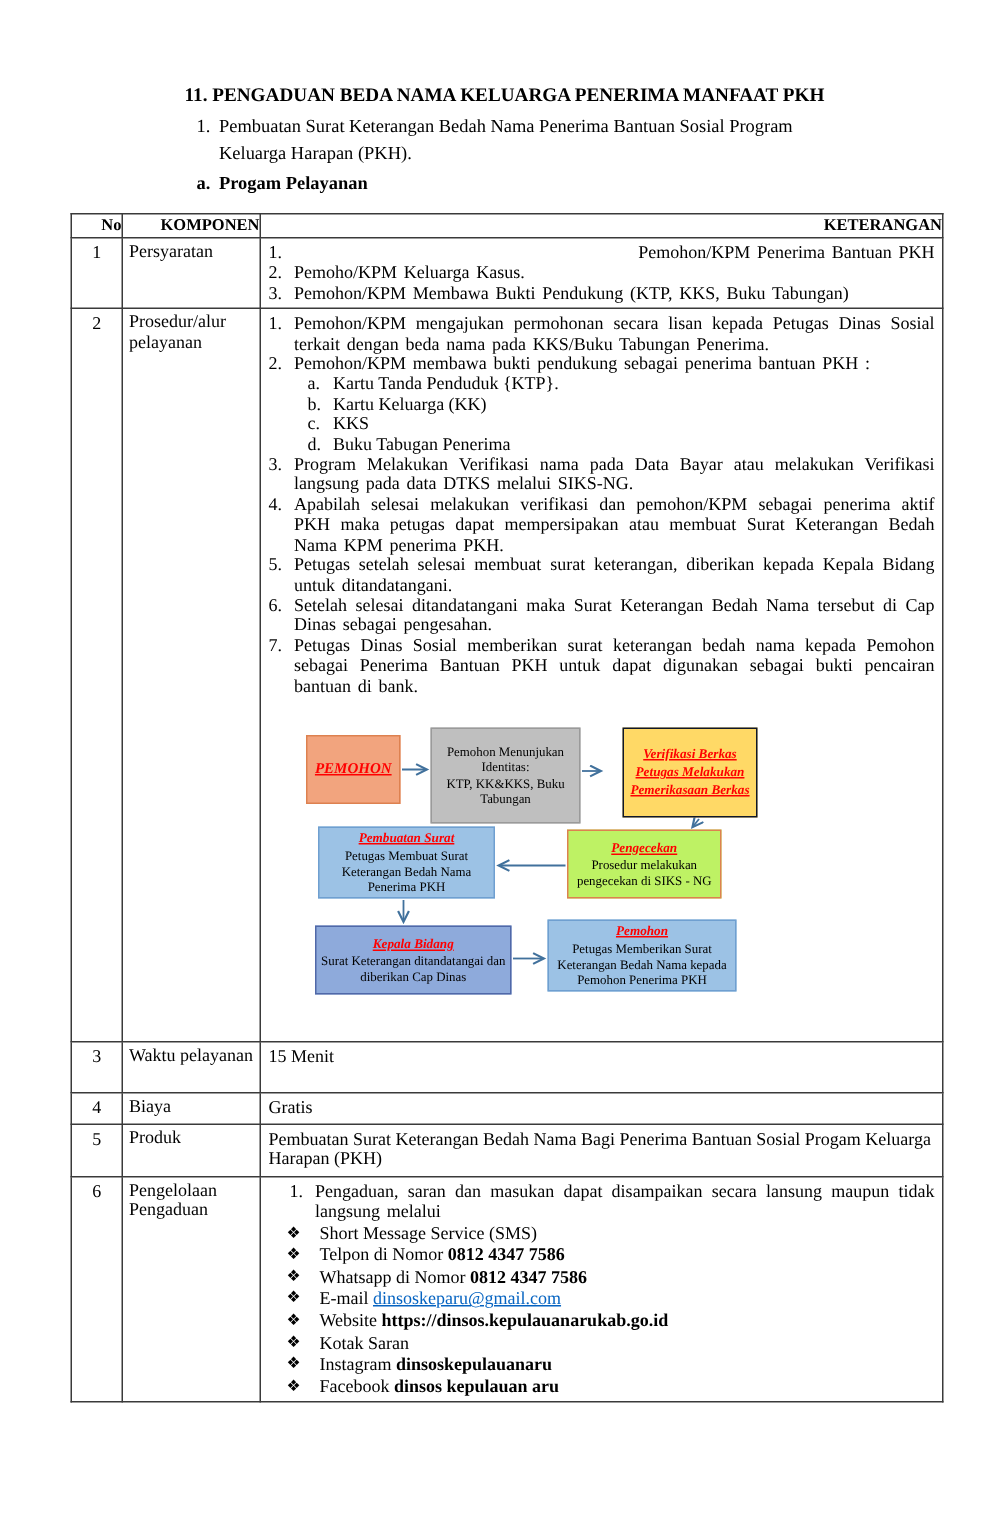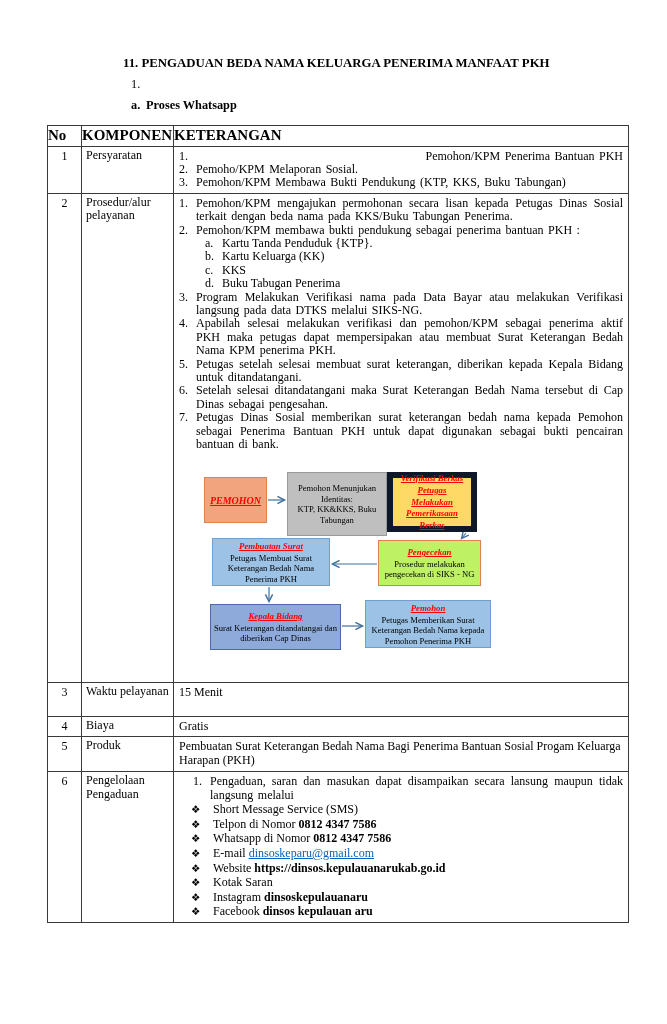--- a/index.html
+++ b/index.html
@@ -13,21 +13,21 @@
   .doc-title { margin-left:76px; font-size:12.8px; font-weight:bold; line-height:15px; }
   .doc-item { display:flex; margin-left:84px; margin-top:5px; font-size:12.3px; line-height:17.5px; }
   .doc-item .num { width:15px; flex:none; }
   .doc-item .txt { width:430px; }
   .doc-section { display:flex; margin-left:84px; margin-top:3px; font-size:12.3px; font-weight:bold; line-height:17px; }
   .doc-section .num { width:15px; flex:none; }
 
   table.main { border-collapse:collapse; width:581px; margin-top:11px; table-layout:fixed; }
   table.main th, table.main td { border:1px solid #3a3a3a; vertical-align:top; }
   col.c-no { width:34px; } col.c-komp { width:92px; } col.c-ket { width:455px; }
-  th { font-size:15px; font-weight:bold; text-align:left; padding:1px 0 2px; }
+  th { font-size:11px; font-weight:bold; text-align:right; padding:1px 0 2px; }
   td { font-size:12px; line-height:13.4px; padding:2px 4px; }
   td.no-cell { text-align:center; padding-top:3px; }
   td.ket-cell { padding:3px 5px 3px 5px; }
 
   .nlist-row { display:flex; }
   .nlist-row .n { width:17px; flex:none; }
   .nlist-row .t { flex:1; text-align:justify; word-spacing:1.5px; }
   .sublist { margin-left:26px; }
   .sublist .nlist-row .n { width:17px; }
   .sublist .nlist-row .t { text-align:left; word-spacing:normal; }
@@ -37,21 +37,21 @@
   .fc-box {
     position:absolute; display:flex; flex-direction:column; align-items:center;
     justify-content:center; text-align:center; padding:2px 3px;
     font-size:8.6px; line-height:1.22; font-family:"Liberation Serif", serif;
   }
   .fc-title { color:#ff0000; font-weight:bold; font-style:italic; text-decoration:underline; font-size:8.8px; line-height:1.35; }
   .fc-body { color:#000; }
   .box-pemohon   { left:25px;  top:14px;  width:63px;  height:46px; background:#F2A47E; border:1px solid #DD8150; }
   .box-pemohon .fc-title { font-size:10px; }
   .box-identitas { left:108px; top:9px;   width:100px; height:64px; background:#BFBFBF; border:1px solid #9a9a9a; }
-  .box-verif     { left:208px; top:9px;   width:90px;  height:60px; background:#FFD966; border:6px solid #0f172a; }
+  .box-verif     { left:236px; top:9px;   width:90px;  height:60px; background:#FFD966; border:1px solid #0f172a; }
   .box-pengecekan{ left:199px; top:77px;  width:103px; height:46px; background:#bef264; border:1px solid #DD8150; }
   .box-pembuatan { left:33px;  top:75px;  width:118px; height:48px; background:#9CC2E5; border:1px solid #6f9fd0; }
   .box-kepala    { left:31px;  top:141px; width:131px; height:46px; background:#8EAADB; border:1px solid #50068f3; border:1px solid #5068a8;text-align:center; }
   .box-pemohon2  { left:186px; top:137px; width:126px; height:48px; background:#9CC2E5; border:1px solid #6f9fd0; }
   .flow svg { position:absolute; left:0; top:0; }
 
   
   .intro-row { display:flex; margin-left:14px; }
   .intro-row .n { width:17px; flex:none; }
   .intro-row .t { flex:1; text-align:justify; word-spacing:1.5px; }
@@ -63,25 +63,26 @@
 </head>
 <body>
 
 <div class="page">
   <div class="content">
 
     <div class="doc-title">11. PENGADUAN BEDA NAMA KELUARGA PENERIMA MANFAAT PKH</div>
 
     <div class="doc-item">
       <span class="num">1.</span>
+      <div class="txt">Pembuatan Surat Keterangan Bedah Nama Penerima Bantuan Sosial Program Keluarga Harapan (PKH).</div>
     </div>
 
     <div class="doc-section">
       <span class="num">a.</span>
-      <span>Proses Whatsapp</span>
+      <span>Progam Pelayanan</span>
     </div>
 
     <table class="main">
       <colgroup>
           <col class="c-no">
           <col class="c-komp">
           <col class="c-ket">
         </colgroup>
 
       <tbody>
@@ -94,21 +95,21 @@
       <tr>
         <td class="no-cell" style="height:37px">1</td>
         <td>Persyaratan</td>
         <td class="ket-cell">
           <div class="nlist-row">
             <span class="n">1.</span>
             <div class="t" style="text-align:right">Pemohon/KPM Penerima Bantuan  PKH</div>
           </div>
           <div class="nlist-row">
             <span class="n">2.</span>
-            <div class="t" style="text-align:left">Pemoho/KPM Melaporan Sosial.</div>
+            <div class="t" style="text-align:left">Pemoho/KPM Keluarga Kasus.</div>
           </div>
           <div class="nlist-row">
             <span class="n">3.</span>
             <div class="t" style="text-align:left">Pemohon/KPM Membawa Bukti Pendukung (KTP, KKS, Buku Tabungan)</div>
           </div>
         </td>
       </tr>
 
       <tr>
         <td class="no-cell" style="height:489px">2</td>

